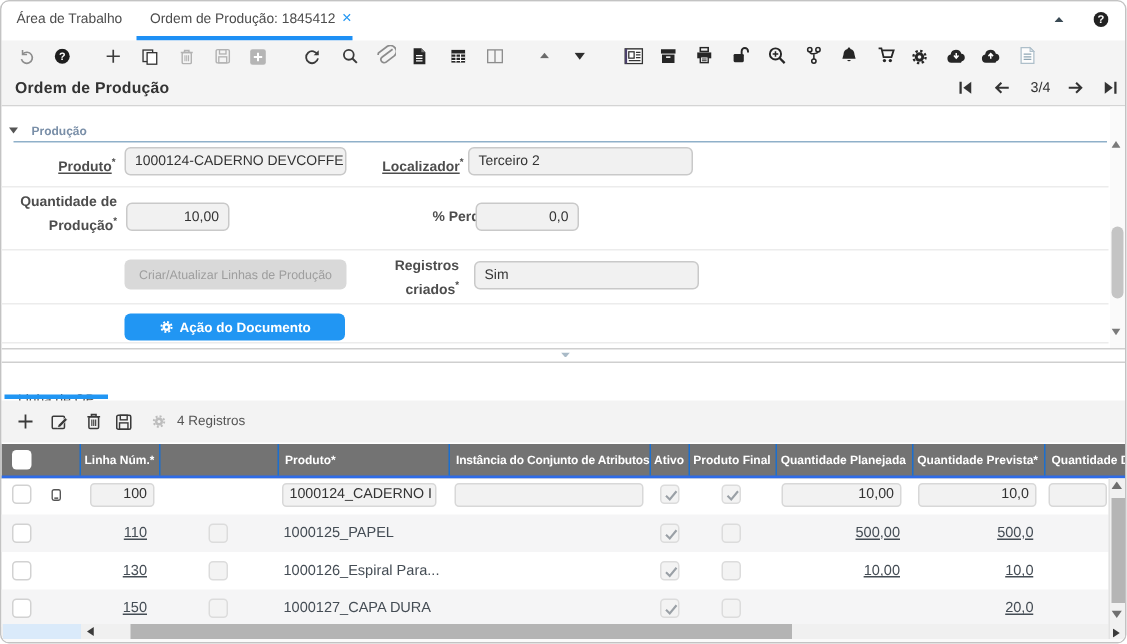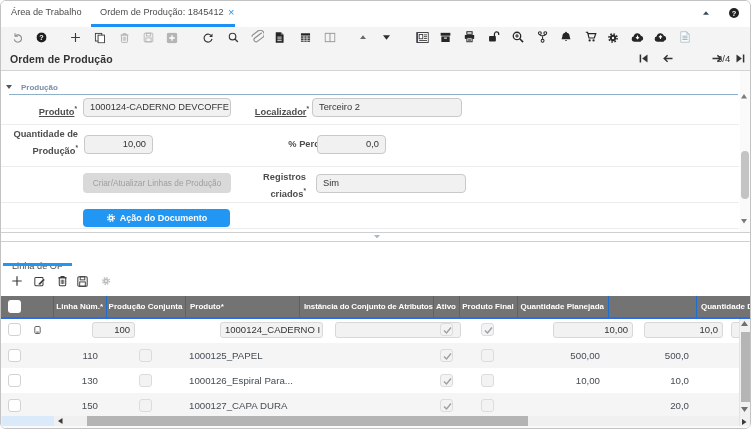--- a/index.html
+++ b/index.html
@@ -44,25 +44,25 @@
 
 #ghead{position:absolute;left:0;top:295px;width:749px;height:21px;background:#737373;border-bottom:2px solid #2e6be6;}
 #ghead .h{position:absolute;top:0;height:21px;line-height:21px;font-size:8px;font-weight:bold;color:#fff;white-space:nowrap;overflow:hidden;}
 #ghead .sep{position:absolute;top:0;width:1px;height:21px;background:#1b6fd0;}
 #ghead .cb{position:absolute;left:7px;top:4px;width:13px;height:13px;background:#fff;border-radius:3px;}
 
 #gbody{position:absolute;left:0;top:318px;width:749px;height:111px;background:#fff;font-size:9.7px;color:#454d55;}
 .row{position:absolute;left:0;width:749px;height:25.3px;}
 .row.alt{background:#f5f5f6;}
 .cell{position:absolute;top:0;height:25px;line-height:25px;white-space:nowrap;overflow:hidden;}
-.cell.r{text-align:right;}
+.cell.r{text-align:right;text-decoration:underline;}
 .gcb{position:absolute;width:13px;height:13px;border:1px solid #dcdcdc;border-radius:3px;background:#f3f3f3;box-sizing:border-box;}
 .gcb.white{background:#fff;border-color:#d2d2d2;}
 .gcb.chk svg{position:absolute;left:1px;top:1px;}
-.ebox{position:absolute;background:#f2f2f2;border:1px solid #d8d8d8;border-radius:3px;box-sizing:border-box;height:16px;line-height:14px;font-size:9.5px;color:#333;padding:0 4px;white-space:nowrap;overflow:hidden;margin-left:32px;}
+.ebox{position:absolute;background:#f2f2f2;border:1px solid #d8d8d8;border-radius:3px;box-sizing:border-box;height:16px;line-height:14px;font-size:9.5px;color:#333;padding:0 4px;white-space:nowrap;overflow:hidden;}
 .ebox.r{text-align:right;}
 
 #hscroll{position:absolute;left:0;top:415px;width:749px;height:10px;background:#f0f0f0;}
 #hscroll .frozen{position:absolute;left:1px;top:0;width:52px;height:10px;background:#daeafa;}
 #hscroll .thumb{position:absolute;left:86px;top:0px;width:441px;height:10px;background:#b4b4b4;}
 #vscroll{position:absolute;left:738px;top:318px;width:11px;height:107px;background:#f1f1f1;border-left:1px solid #e3e3e3;}
 #vscroll .thumb{position:absolute;left:1px;top:13px;width:9px;height:70px;background:#b5b5b5;}
 #foot{position:absolute;left:0;top:425px;width:749px;height:2px;background:#fafafa;}
 </style>
 </head>
@@ -216,21 +216,21 @@
     <svg class="abs" style="left:662px;top:53px" width="10" height="9" viewBox="0 0 10 9">
         <path d="M9.5 4.5 H1.5 M4.6 1.2 L1.2 4.5 l3.4 3.3" fill="none" stroke="#333" stroke-width="1.4"></path>
       </svg>
     <svg class="abs" style="left:711px;top:53px" width="10" height="9" viewBox="0 0 10 9">
         <path d="M0.5 4.5 H8.5 M5.4 1.2 L8.8 4.5 l-3.4 3.3" fill="none" stroke="#333" stroke-width="1.4"></path>
       </svg>
     <svg class="abs" style="left:735px;top:53px" width="9" height="9" viewBox="0 0 9 9">
         <path d="M7.6 0.5 v8" stroke="#333" stroke-width="1.5"></path>
         <path d="M0.5 0.5 L5.8 4.5 L0.5 8.5 z" fill="#333"></path>
       </svg>
-    <div class="abs" style="left:716px;top:52px;font-size:9.5px;color:#333;">3/4</div>
+    <div class="abs" style="left:686px;top:52px;font-size:9.5px;color:#333;">3/4</div>
 
     <svg class="abs" style="left:740px;top:93px" width="6" height="4.5" viewBox="0 0 6 4.5">
         <path d="M3 0 L6 4.5 H0 Z" fill="#7a7a7a"></path>
       </svg>
     <svg class="abs" style="left:740px;top:218px" width="6" height="4.5" viewBox="0 0 6 4.5">
         <path d="M0 0 H6 L3 4.5 Z" fill="#7a7a7a"></path>
       </svg>
 
     <svg class="abs" style="left:373px;top:233.5px" width="6" height="3.5" viewBox="0 0 6 3.5">
         <path d="M0 0 H6 L3 3.5 Z" fill="#a9bac7"></path>
@@ -301,38 +301,41 @@
         </svg>Ação do Documento</button>
   </div>
   <div id="fsb">
       <div class="thumb"></div>
     </div>
   <div id="split"></div>
   <div id="gtab">
       <span class="tx">Linha de OP</span>
       <div class="ul"></div>
     </div>
+  <div id="gbar">
+      <span class="reg">4 Registros</span>
+    </div>
   <div id="ghead">
     <div class="cb"></div>
     <div class="sep" style="left:52px"></div>
     <div class="sep" style="left:105px"></div>
     <div class="sep" style="left:184px"></div>
     <div class="sep" style="left:298px"></div>
     <div class="sep" style="left:432px"></div>
     <div class="sep" style="left:458px"></div>
     <div class="sep" style="left:516px"></div>
     <div class="sep" style="left:607px"></div>
     <div class="sep" style="left:695px"></div>
     <div class="h" style="left:52px;width:50px;text-align:right;">Linha Núm.*</div>
-    <div class="h" style="left:105px;width:79px;text-align:center;">Produção Conjunta</div>
     <div class="h" style="left:303px;width:131px;letter-spacing:-0.12px;">Instância do Conjunto de Atributos</div>
     <div class="h" style="left:189px;width:105px;">Produto*</div>
     <div class="h" style="left:432px;width:26px;text-align:center;">Ativo</div>
     <div class="h" style="left:458px;width:58px;text-align:center;">Produto Final</div>
     <div class="h" style="left:516px;width:87px;text-align:right;">Quantidade Planejada</div>
+    <div class="h" style="left:607px;width:84px;text-align:right;">Quantidade Prevista*</div>
     <div class="h" style="left:700px;width:49px;">Quantidade Di</div>
   </div>
   <div id="gbody">
     <div class="row" style="top:0px;height:23.5px;">
       <div class="gcb white" style="left:7px;top:4px;"></div>
       <svg class="abs" style="left:33px;top:6.5px;" width="7" height="8" viewBox="0 0 7 8">
           <rect x="0.8" y="0.5" width="5.4" height="7" rx="1.2" fill="none" stroke="#555" stroke-width="0.9"></rect>
           <rect x="2.2" y="5.6" width="2.6" height="1" fill="#555"></rect>
         </svg>
       <div class="ebox r" style="left:59px;top:3.4px;width:43px;">100</div>

